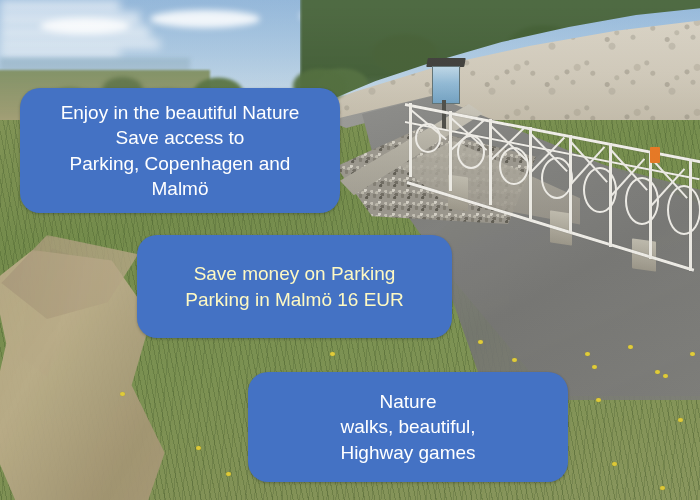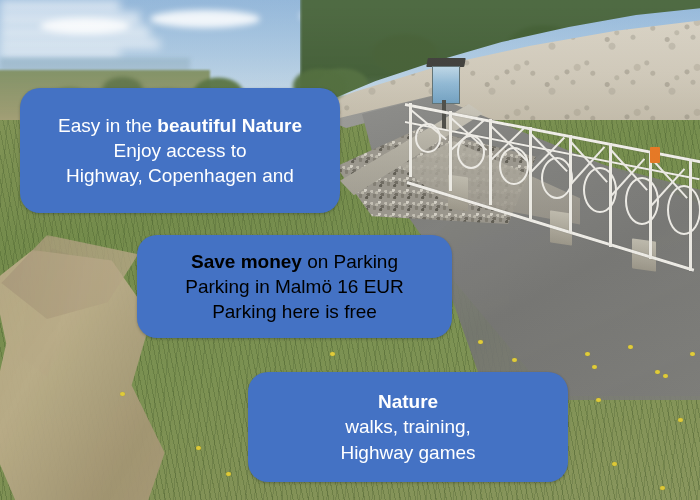--- a/index.html
+++ b/index.html
@@ -344,21 +344,21 @@
     flex-direction: column;
     align-items: center;
     justify-content: center;
     text-align: center;
     box-shadow: 0 1px 3px rgba(0,0,0,0.25);
   }
   .callout .line {
     line-height: 1.32;
     white-space: nowrap;
   }
-  .callout .strong { font-weight: bold; }
+  .callout .strong { font-weight: normal; }
 
   #box1 { left: 20px;  top: 88px;  width: 320px; height: 125px; font-size: 19px; }
   #box2 { left: 137px; top: 235px; width: 315px; height: 103px; font-size: 19px; }
   #box3 { left: 248px; top: 372px; width: 320px; height: 110px; font-size: 19px; }
 </style>
 </head>
 <body>
 
 <div id="stage">
 
@@ -466,28 +466,28 @@
     <div class="flower" style="left:196px; top:446px;"></div>
     <div class="flower" style="left:330px; top:352px;"></div>
     <div class="flower" style="left:478px; top:340px;"></div>
     <div class="flower" style="left:512px; top:358px;"></div>
     <div class="flower" style="left:120px; top:392px;"></div>
 
     <div class="grade"></div>
   </div>
 
   <div class="callout" id="box1" style="background: rgb(68, 114, 196); color: rgb(255, 255, 255); border-radius: 20px;">
-      <div class="line"><span>Easy in the </span><span class="strong">beautiful Nature</span></div>
-      <div class="line"><span>Enjoy access to</span></div>
-      <div class="line"><span>Highway, Copenhagen and</span></div>
+      <div class="line"><span>Enjoy in the </span><span class="strong">beautiful Nature</span></div>
+      <div class="line"><span>Save access to</span></div>
+      <div class="line"><span>Parking, Copenhagen and</span></div>
+      <div class="line"><span>Malmö</span></div>
     </div>
-  <div class="callout" id="box2" style="background: rgb(68, 114, 196); color: #000000; border-radius: 20px; text-align: right;">
+  <div class="callout" id="box2" style="background: rgb(68, 114, 196); color: #fef9c3; border-radius: 20px; text-align: right;">
       <div class="line"><span class="strong">Save money</span><span> on Parking</span></div>
       <div class="line"><span>Parking in Malmö 16 EUR</span></div>
-      <div class="line"><span>Parking here is free</span></div>
     </div>
   <div class="callout" id="box3" style="background: rgb(68, 114, 196); color: rgb(255, 255, 255); border-radius: 20px;">
       <div class="line"><span class="strong">Nature</span></div>
-      <div class="line"><span>walks, training,</span></div>
+      <div class="line"><span>walks, beautiful,</span></div>
       <div class="line"><span>Highway games</span></div>
     </div>
 
 </div>
 
 </body></html>

